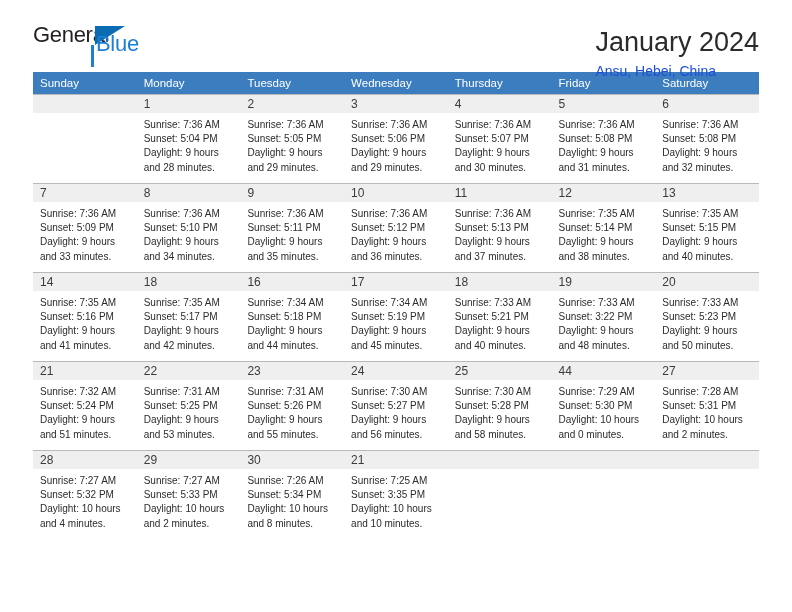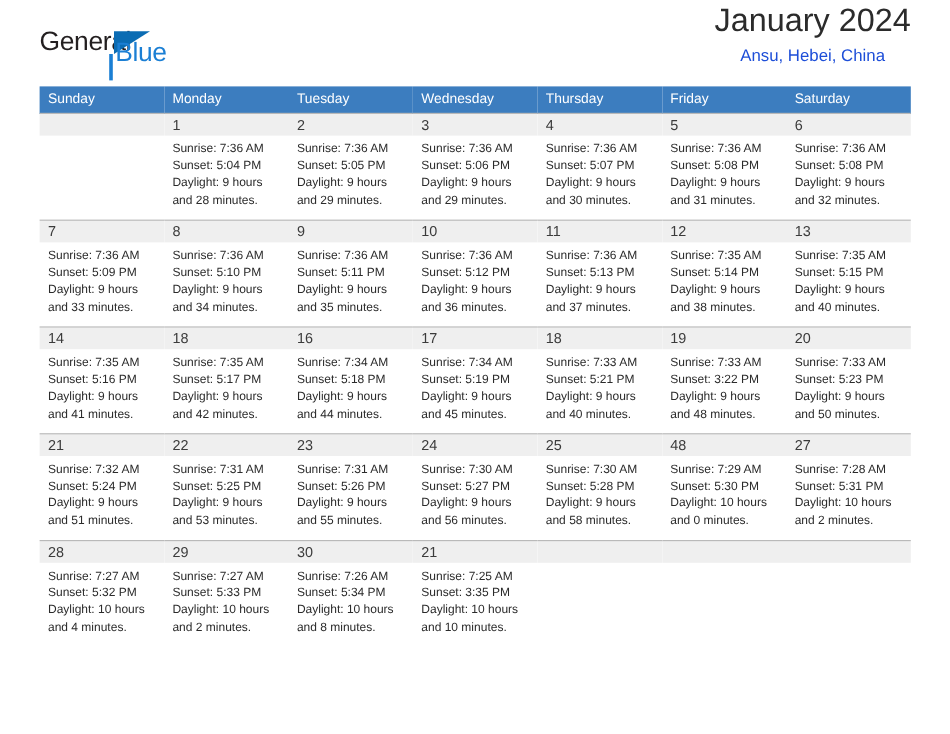--- a/index.html
+++ b/index.html
@@ -65,22 +65,22 @@
   .logo-blue {
     position: absolute;
     left: 63px;
     top: 9px;
     font-size: 22px;
     letter-spacing: -0.3px;
     color: #1b7fd4;
     font-family: "Liberation Sans", sans-serif;
   }
   .title-block {
-    text-align: center;
-    margin-top: 3px;
+    text-align: left;
+    margin-top: 28px;
   }
   .cal-title {
     font-size: 27px;
     color: #2b2b2b;
     font-weight: normal;
     line-height: 1.05;
     white-space: nowrap;
   }
   .cal-subtitle {
     font-size: 14px;
@@ -410,21 +410,21 @@
           <td>
             <div class="daynum-band">25</div>
             <div class="cell-body">
               <div>Sunrise: 7:30 AM</div>
               <div>Sunset: 5:28 PM</div>
               <div>Daylight: 9 hours</div>
               <div>and 58 minutes.</div>
             </div>
           </td>
           <td>
-            <div class="daynum-band">48</div>
+            <div class="daynum-band">44</div>
             <div class="cell-body">
               <div>Sunrise: 7:29 AM</div>
               <div>Sunset: 5:30 PM</div>
               <div>Daylight: 10 hours</div>
               <div>and 0 minutes.</div>
             </div>
           </td>
           <td>
             <div class="daynum-band">27</div>
             <div class="cell-body">

